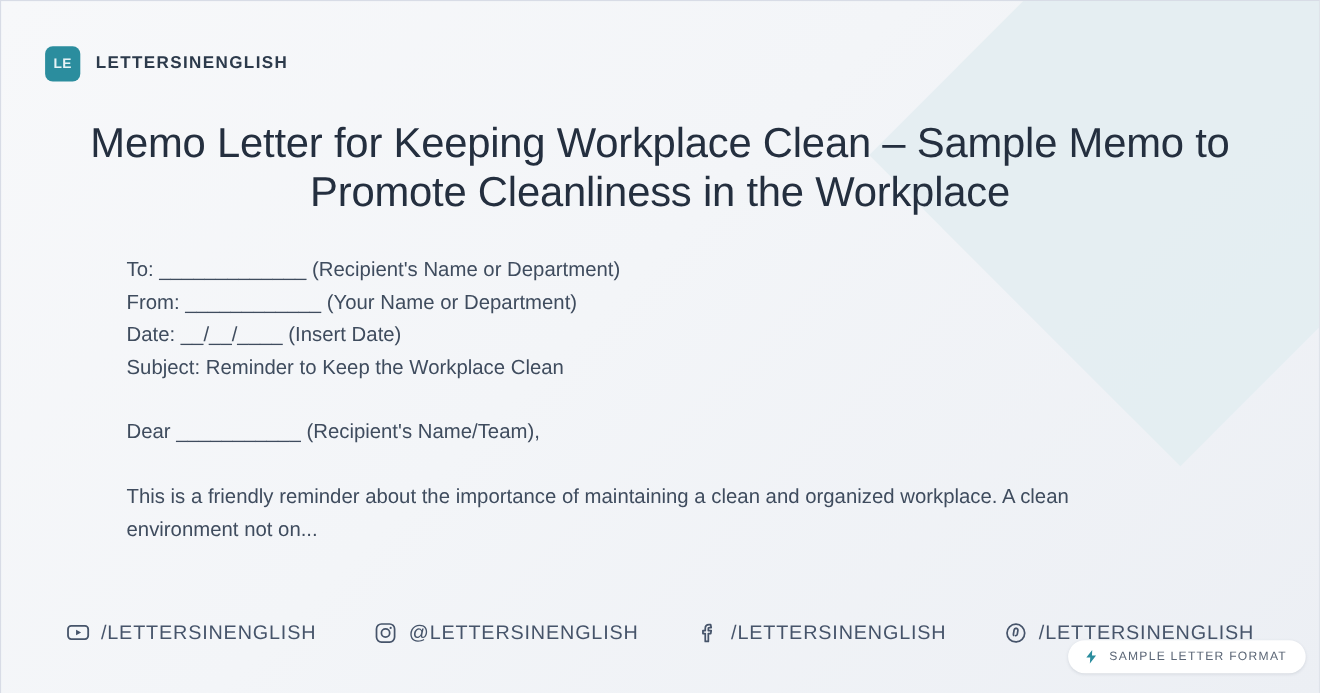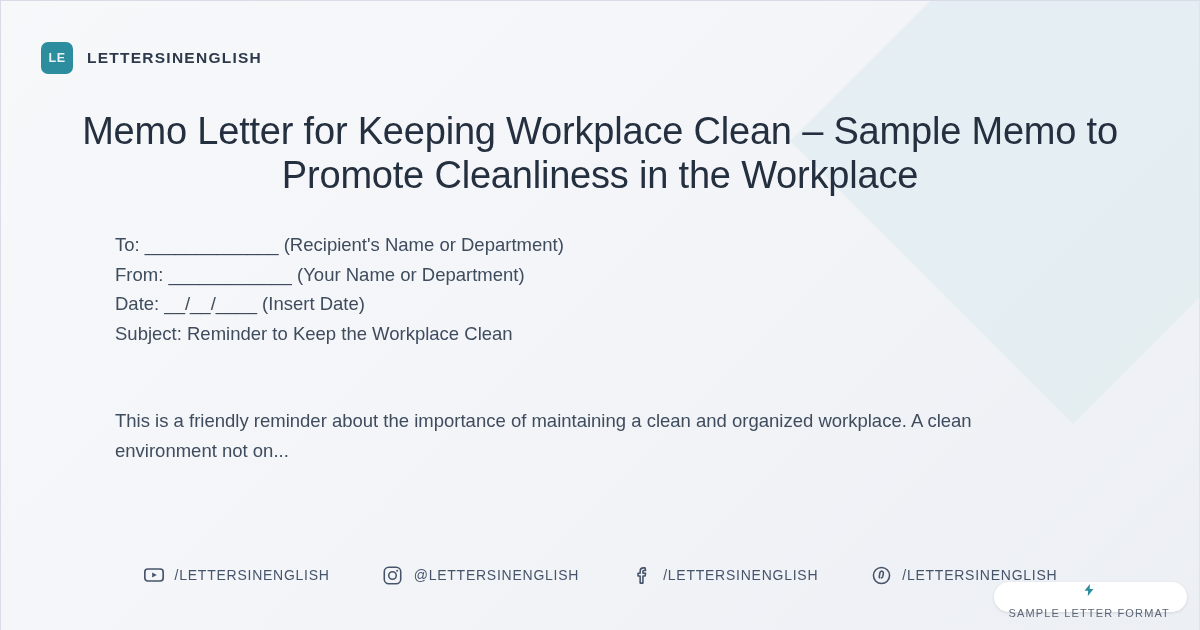--- a/index.html
+++ b/index.html
@@ -104,21 +104,21 @@
     align-items: center;
     gap: 52px;
     z-index: 3;
   }
   .social {
     display: flex;
     align-items: center;
     gap: 10px;
   }
   .social-label {
-    font-size: 14px;
+    font-size: 18px;
     letter-spacing: .75px;
     color: #46546a;
     white-space: nowrap;
   }
   .social-icon {
     width: 22px; height: 22px;
     display: flex; align-items: center; justify-content: center;
     color: #46546a;
     flex: 0 0 auto;
   }
@@ -131,21 +131,20 @@
     top: 581px;
     height: 30px;
     padding: 0 17px 0 14px;
     background: #ffffff;
     border-radius: 16px;
     box-shadow: 0 1px 3px rgba(40,55,80,.13);
     display: flex;
     align-items: center;
     gap: 9px;
     z-index: 4;
-    flex-direction: column;
   }
   .pill-label {
     font-size: 11px;
     letter-spacing: 1.15px;
     color: #5b6676;
     white-space: nowrap;
   }
   .bolt { color: #2b8d9e; display:flex; }
 </style>
 </head>
@@ -161,20 +160,21 @@
   </div>
 
   <h1 class="title">Memo Letter for Keeping Workplace Clean – Sample Memo to Promote Cleanliness in the Workplace</h1>
 
   <div class="body-block">
     <p>To: _____________ (Recipient's Name or Department)</p>
     <p>From: ____________ (Your Name or Department)</p>
     <p>Date: __/__/____ (Insert Date)</p>
     <p>Subject: Reminder to Keep the Workplace Clean</p>
     <div class="gap"></div>
+    <p>Dear ___________ (Recipient's Name/Team),</p>
     <div class="gap"></div>
     <p class="para">This is a friendly reminder about the importance of maintaining a clean and organized workplace. A clean environment not on...</p>
   </div>
 
   <div class="footer">
 
     <div class="social">
       <span class="social-icon">
         <svg width="22" height="22" viewBox="0 0 24 24" fill="none" stroke="currentColor" stroke-width="1.8">
           <rect x="2" y="5.5" width="20" height="13" rx="3.2"></rect>

